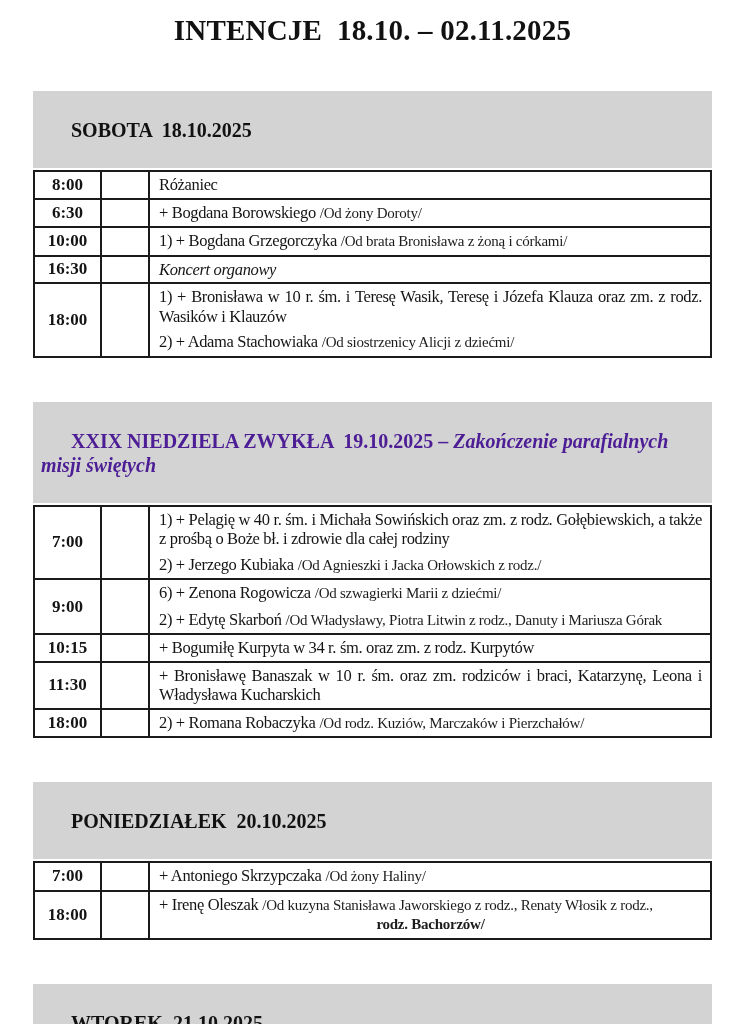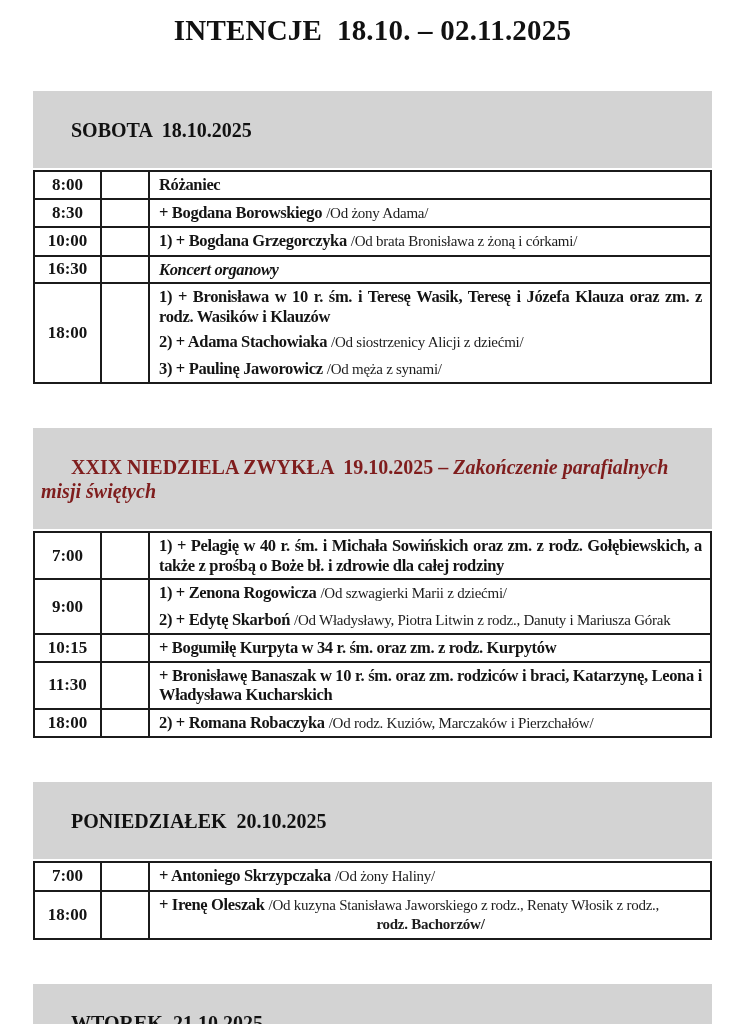--- a/index.html
+++ b/index.html
@@ -28,21 +28,21 @@
     background: #d3d3d3;
     padding: 3px 8px 2px 8px;
     font-size: 20px;
     font-weight: 700;
     line-height: 24px;
     white-space: pre-wrap;
     margin-bottom: 2px;
     color: #111111;
     margin-top: 44px;
   }
-  .band.red .band-text, .band.red .band-suffix { color: #7f1d1d; }
+  .band.red .band-text, .band.red .band-suffix { color: #4c1d95; }
   .band-suffix { font-style: italic; }
   .tbl { border: 2px solid #1b1b1b; background: #ffffff; }
   .row { display: flex; align-items: stretch; }
   .row + .row { border-top: 2px solid #1b1b1b; }
   .c { min-height: 25px; }
   .c.time {
     flex: 0 0 65px;
     display: flex; align-items: center; justify-content: center;
     font-size: 17px; font-weight: 700;
     padding: 2px 2px;
@@ -54,21 +54,21 @@
     display: flex; align-items: center; justify-content: center;
   }
   .c.text {
     flex: 1 1 auto;
     display: flex; flex-direction: column; justify-content: center;
     padding: 3px 8px 3px 9px;
   }
   .item { text-align: justify; line-height: 19.5px; }
   .item + .item { margin-top: 6px; }
   .b {
-    font-size: 16.5px; font-weight: 700; letter-spacing: -0.35px;
+    font-size: 16.5px; font-weight: 400; letter-spacing: -0.35px;
     margin-right: 4px;
   }
   .b.italic { font-style: italic; }
   .n { font-size: 15px; letter-spacing: -0.25px; color: #1c1c1c; }
   .n2 { display: block; text-align: center; font-size: 15px; letter-spacing: -0.25px; color: #1c1c1c; font-weight: bold; }
 </style>
 </head>
 <body>
 
 <div class="page">
@@ -81,24 +81,24 @@
     <div class="tbl">
   <div class="row">
     <div class="c time">8:00</div>
     <div class="c mark"></div>
     <div class="c text">
   <p class="item"><span class="b">Różaniec</span></p>
 </div>
   </div>
 
   <div class="row">
-    <div class="c time">8:30</div>
-    <div class="c mark"></div>
-    <div class="c text">
-  <p class="item"><span class="b">+ Bogdana Borowskiego</span><span class="n">/Od żony Adama/</span></p>
+    <div class="c time">6:30</div>
+    <div class="c mark"></div>
+    <div class="c text">
+  <p class="item"><span class="b">+ Bogdana Borowskiego</span><span class="n">/Od żony Doroty/</span></p>
 </div>
   </div>
 
   <div class="row">
     <div class="c time">10:00</div>
     <div class="c mark"></div>
     <div class="c text">
   <p class="item"><span class="b">1) + Bogdana Grzegorczyka</span><span class="n">/Od brata Bronisława z żoną i córkami/</span></p>
 
 </div>
@@ -113,45 +113,45 @@
   </div>
 
   <div class="row">
     <div class="c time">18:00</div>
     <div class="c mark"></div>
     <div class="c text">
   <p class="item"><span class="b">1) + Bronisława w 10 r. śm. i Teresę Wasik, Teresę i Józefa Klauza oraz zm. z rodz. Wasików i Klauzów</span></p>
 
   <p class="item"><span class="b">2) + Adama Stachowiaka</span><span class="n">/Od siostrzenicy Alicji z dziećmi/</span></p>
 
-  <p class="item"><span class="b">3) + Paulinę Jaworowicz</span><span class="n">/Od męża z synami/</span></p>
 </div>
   </div>
 </div>
   </section>
 
   <section class="day">
     <div class="band red">
       <span class="band-text">XXIX NIEDZIELA ZWYKŁA  19.10.2025 – </span><span class="band-suffix">Zakończenie parafialnych misji świętych</span>
     </div>
     <div class="tbl">
   <div class="row">
     <div class="c time">7:00</div>
     <div class="c mark"></div>
     <div class="c text">
   <p class="item"><span class="b">1) + Pelagię w 40 r. śm. i Michała Sowińskich oraz zm. z rodz. Gołębiewskich, a także z prośbą o Boże bł. i zdrowie dla całej rodziny</span></p>
 
+  <p class="item"><span class="b">2) + Jerzego Kubiaka</span><span class="n">/Od Agnieszki i Jacka Orłowskich z rodz./</span></p>
 </div>
   </div>
 
   <div class="row">
     <div class="c time">9:00</div>
     <div class="c mark"></div>
     <div class="c text">
-  <p class="item"><span class="b">1) + Zenona Rogowicza</span><span class="n">/Od szwagierki Marii z dziećmi/</span></p>
+  <p class="item"><span class="b">6) + Zenona Rogowicza</span><span class="n">/Od szwagierki Marii z dziećmi/</span></p>
 
   <p class="item"><span class="b">2) + Edytę Skarboń</span><span class="n">/Od Władysławy, Piotra Litwin z rodz., Danuty i Mariusza Górak</span></p>
 </div>
   </div>
 
   <div class="row">
     <div class="c time">10:15</div>
     <div class="c mark"></div>
     <div class="c text">
   <p class="item"><span class="b">+ Bogumiłę Kurpyta w 34 r. śm. oraz zm. z rodz. Kurpytów</span></p>

